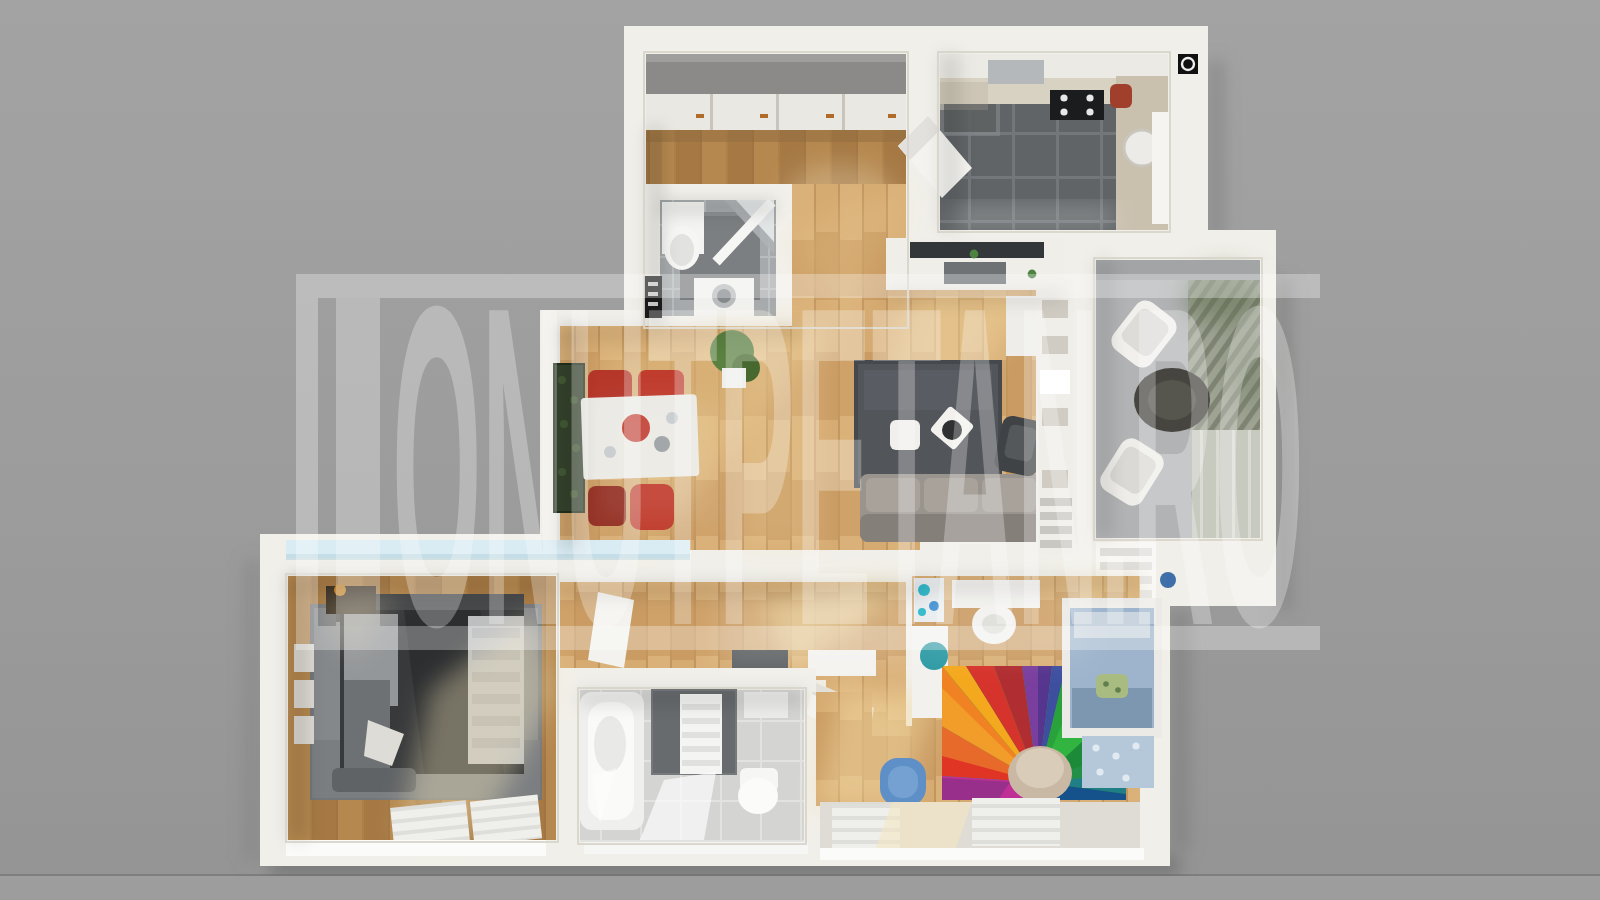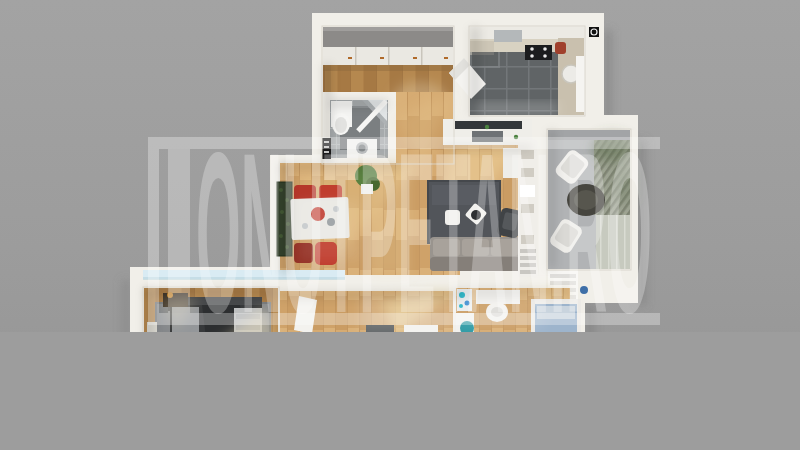--- a/index.html
+++ b/index.html
@@ -1,16 +1,16 @@
 <!DOCTYPE html>
 <html><head>
 <meta charset="utf-8">
 <style>
   html,body{margin:0;padding:0;background:#9d9d9d;}
-  #stage{position:relative;width:800px;height:332px;overflow:hidden;font-family:"Liberation Sans",sans-serif;}
+  #stage{position:relative;width:800px;height:438px;overflow:hidden;font-family:"Liberation Sans",sans-serif;}
 </style>
 </head>
 <body>
 <div id="stage">
 <svg width="800" height="450" viewBox="0 0 800 450">
 <defs>
   <linearGradient id="bg" x1="0" y1="0" x2="0" y2="1">
     <stop offset="0" stop-color="#a3a3a3"></stop>
     <stop offset="0.55" stop-color="#9c9c9c"></stop>
     <stop offset="1" stop-color="#949494"></stop>

